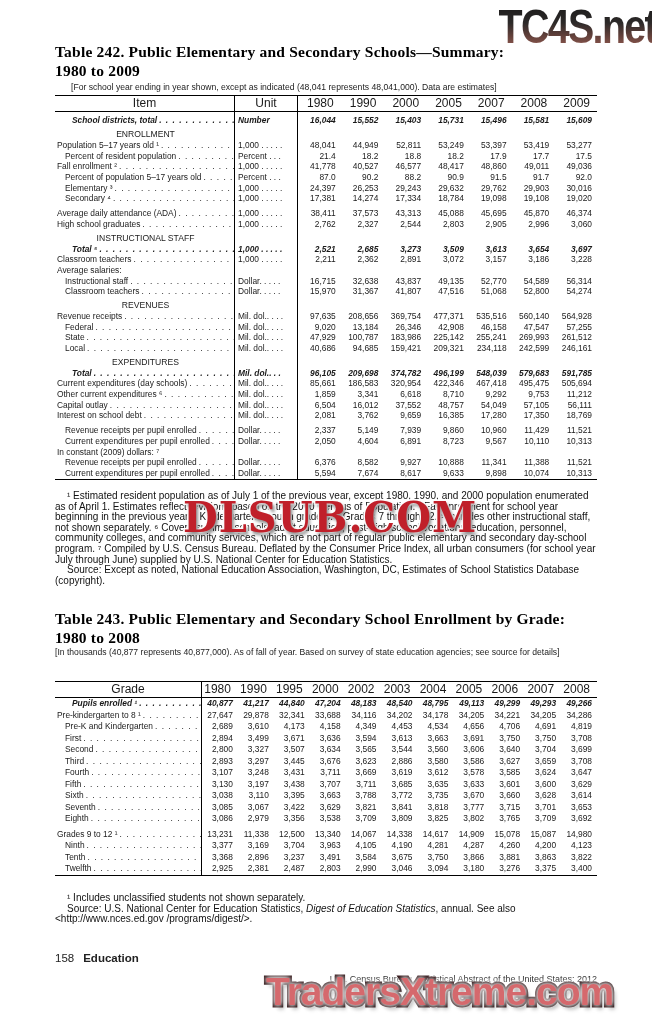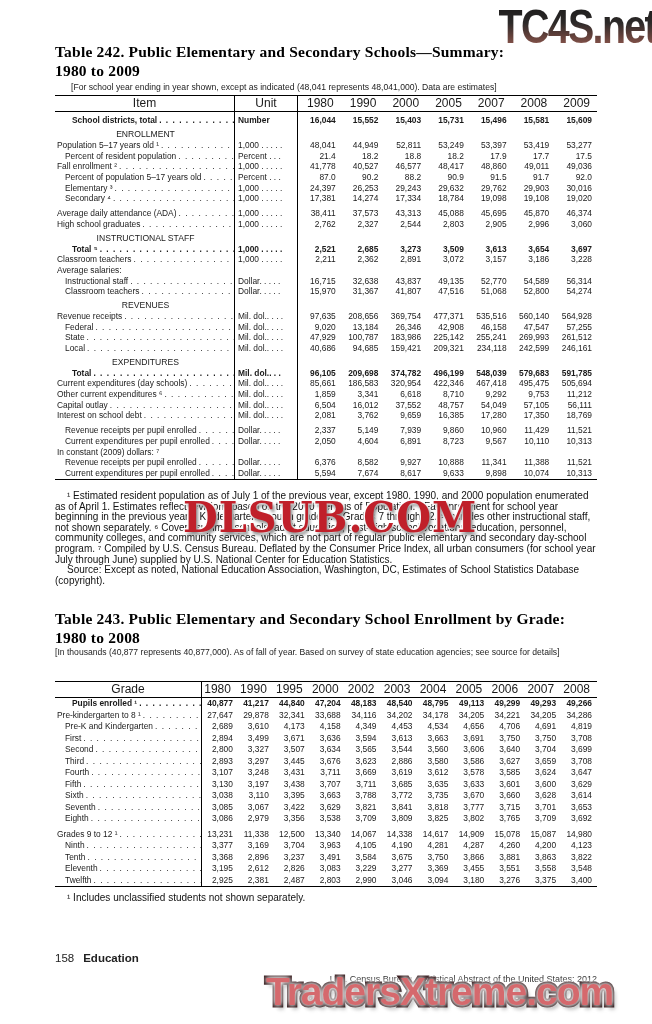--- a/index.html
+++ b/index.html
@@ -29,21 +29,21 @@
     font-size:8.4px;
   }
   .tr{display:grid;height:10.7px;line-height:10.7px;white-space:nowrap;}
   .t242 .tr{grid-template-columns:180px 63px repeat(7,1fr);}
   .t243 .tr{grid-template-columns:147px repeat(11,1fr);}
   .t243 .tr{height:11.5px;line-height:11.5px;}
   .tr.thead{height:15px;line-height:15px;border-bottom:1px solid #000;font-size:12px;}
   .tr.sec{height:14px;line-height:16px;font-size:8.6px;}
   .tr.gap{height:4px;}
   .tr.pad{height:14px;line-height:16px;}
-  .tr.b{font-weight:bold;}
+  .tr.b{font-weight:bold;font-style:italic;}
   .c{overflow:hidden;}
   .c.item{display:flex;border-right:1px solid #000;padding-left:2px;}
   .c.unit{border-right:1px solid #000;padding-left:3px;}
   .c.val{text-align:right;padding-right:5px;}
   .thead .c.item{justify-content:center;padding-left:0;}
   .thead .c.unit{text-align:center;padding-left:0;}
   .thead .c.val{padding-right:7px;}
   .sec .c.item{justify-content:center;}
   .c.item.i1{padding-left:10px;}
   .c.item.i2{padding-left:17px;}
@@ -848,56 +848,40 @@
       <div class="c val">3,584</div>
       <div class="c val">3,675</div>
       <div class="c val">3,750</div>
       <div class="c val">3,866</div>
       <div class="c val">3,881</div>
       <div class="c val">3,863</div>
       <div class="c val">3,822</div>
     </div>
     <div class="tr">
       <div class="c item i1">
-        <span class="lbl">Eleventh</span>
-        <span class="dots"></span>
-      </div>
-      <div class="c val">3,195</div>
-      <div class="c val">2,612</div>
-      <div class="c val">2,826</div>
-      <div class="c val">3,083</div>
-      <div class="c val">3,229</div>
-      <div class="c val">3,277</div>
-      <div class="c val">3,369</div>
-      <div class="c val">3,455</div>
-      <div class="c val">3,551</div>
-      <div class="c val">3,558</div>
-      <div class="c val">3,548</div>
-    </div>
-    <div class="tr">
-      <div class="c item i1">
         <span class="lbl">Twelfth</span>
         <span class="dots"></span>
       </div>
       <div class="c val">2,925</div>
       <div class="c val">2,381</div>
       <div class="c val">2,487</div>
       <div class="c val">2,803</div>
       <div class="c val">2,990</div>
       <div class="c val">3,046</div>
       <div class="c val">3,094</div>
       <div class="c val">3,180</div>
       <div class="c val">3,276</div>
       <div class="c val">3,375</div>
       <div class="c val">3,400</div>
     </div>
   </div>
 
 <div class="abs footnotes" style="top:893px;">
   <p>¹ Includes unclassified students not shown separately.</p>
+  <p><span>Source: U.S. National Center for Education Statistics, </span><span class="em">Digest of Education Statistics</span><span>, annual. See also &lt;http://www.nces.ed.gov /programs/digest/&gt;.</span></p>
 </div>
 
 <div class="abs pg-left" style="top:952px;">
   <span>158</span><span class="sec-label">Education</span>
 </div>
 <div class="abs pg-right" style="top:974px;">U.S. Census Bureau, Statistical Abstract of the United States: 2012</div>
 
 <div class="abs wm wm-top">TC4S.net</div>
 <div class="abs wm wm-mid">DLSUB.COM</div>
 <div class="abs wm wm-bot">TradersXtreme.com</div>

